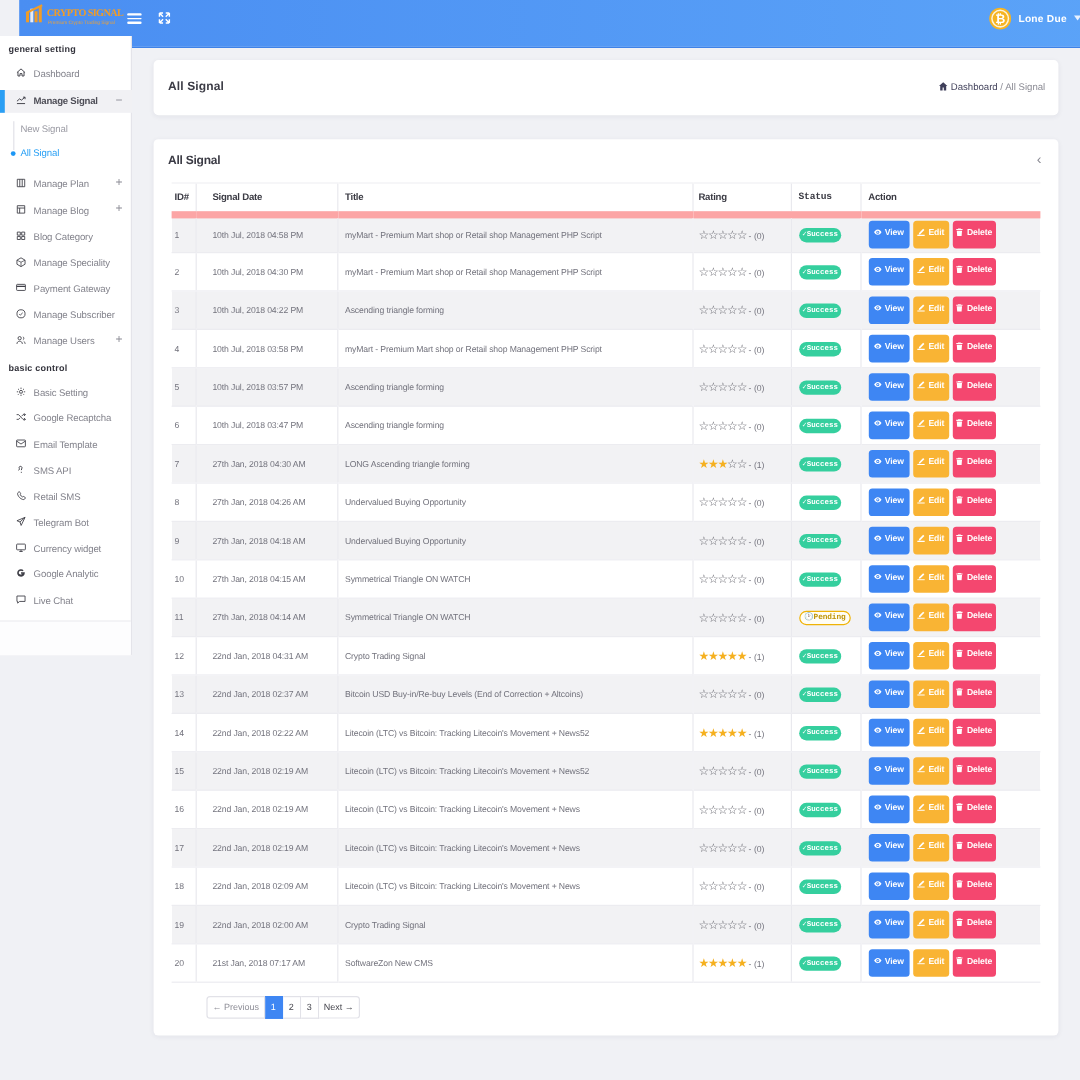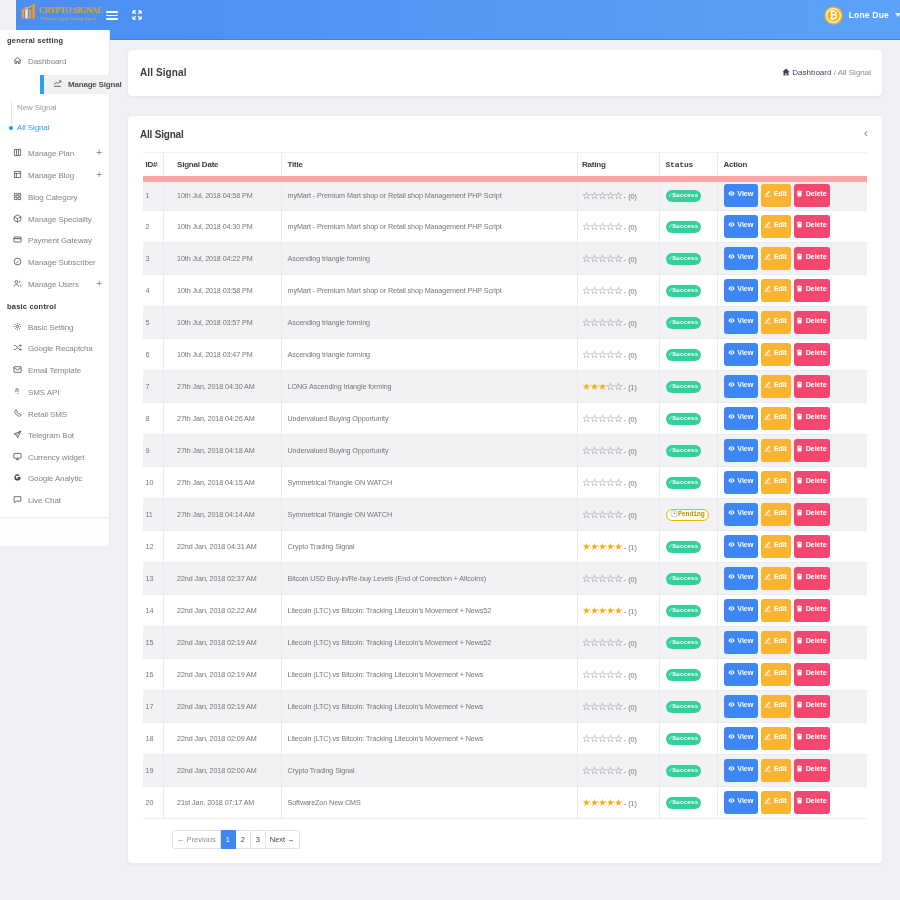--- a/index.html
+++ b/index.html
@@ -14,21 +14,21 @@
 .uname{color:#fff;font-size:8.5px;font-weight:bold;margin-left:6px;letter-spacing:0.2px;}
 .caret{margin-left:6px;width:0;height:0;border-left:3.5px solid transparent;border-right:3.5px solid transparent;border-top:4px solid #e8f1ff;}
 .sidebar{position:absolute;left:0;top:30px;width:110px;height:516px;background:#fff;border-right:1px solid #e4e4ea;border-bottom:1px solid #ededf1;padding-left:43px;}
 .sfoot{position:absolute;left:0;top:517px;width:109px;height:29px;background:#fdfdfe;border-top:1px solid #ededf1;}
 .shead{position:absolute;left:7px;font-size:7.5px;font-weight:bold;color:#33333c;letter-spacing:0.2px;}
 .sitem{position:absolute;left:0;width:110px;height:22px;}
 .si{position:absolute;left:13px;top:1px;width:9px;height:9px;}
 .slbl{position:absolute;left:28px;top:1.5px;font-size:8px;color:#83838c;letter-spacing:-0.1px;white-space:nowrap;}
 .slbl.dk{color:#4e4e57;font-weight:bold;letter-spacing:-0.2px;}
 .pm{position:absolute;right:8px;top:0;font-size:10px;color:#8d8d96;}
-.msact{background:#f1f1f4;margin-left:40px;}
+.msact{background:#f1f1f4;}
 .msact .si{top:4px;}
 .msact .slbl{top:4.5px;}
 .msact .pm{top:4px;}
 .mbar{position:absolute;left:0;top:0;width:4px;height:19px;background:#2b9ff4;}
 .subline{position:absolute;left:11px;top:71px;width:1px;height:24px;background:#e2e2e8;}
 .sub{position:absolute;left:17px;font-size:8px;letter-spacing:-0.1px;}
 .dot{position:absolute;left:-8px;top:3px;width:4px;height:4px;border-radius:2px;background:#1d97f5;}
 .card{position:absolute;background:#fff;border-radius:4px;box-shadow:0 1px 4px rgba(40,40,70,0.06);}
 #card1{left:128px;top:50px;width:754px;height:46px;}
 .h1t{position:absolute;left:12px;top:17px;font-size:10px;letter-spacing:-0.2px;font-weight:bold;color:#3b3b45;letter-spacing:0.1px;}

